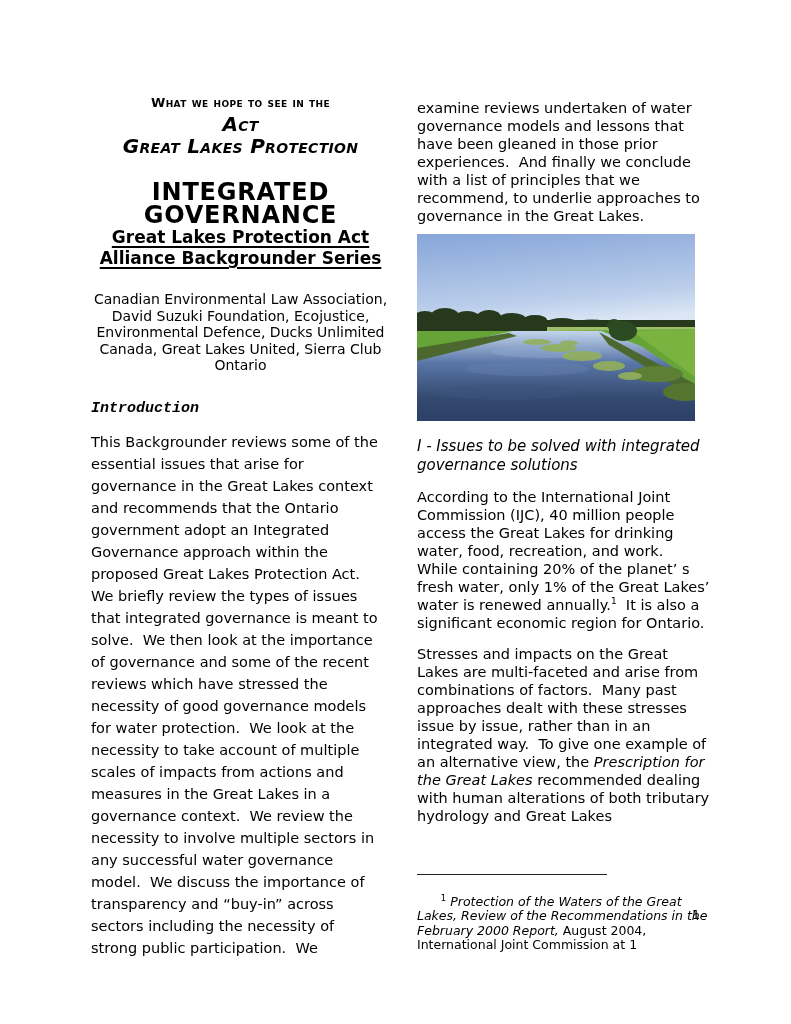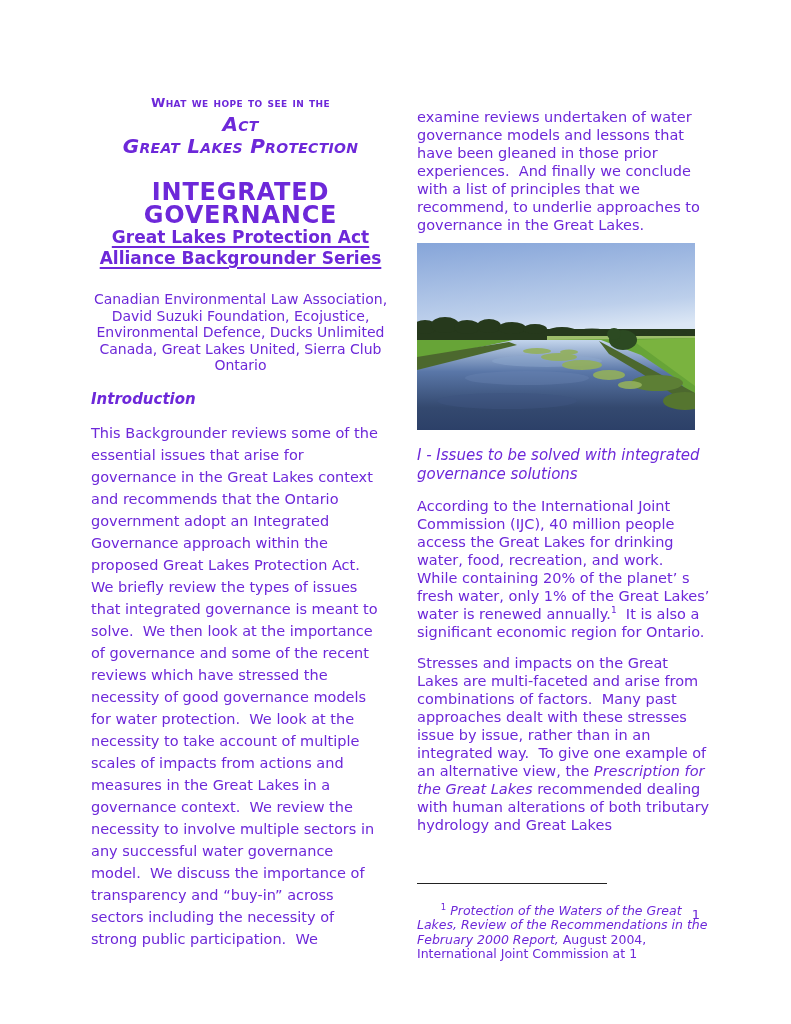--- a/index.html
+++ b/index.html
@@ -3,25 +3,25 @@
 <meta charset="utf-8">
 <style>
   * { box-sizing: border-box; }
   html, body { margin: 0; padding: 0; background: #ffffff; }
   .page {
     position: relative;
     width: 791px;
     height: 1024px;
     background: #ffffff;
     font-family: "DejaVu Sans", sans-serif;
-    color: #6d28d9;
+    color: #000000;
     overflow: hidden;
   }
   .col-left  { position: absolute; left: 91px;  top: 95px; width: 299px; }
-  .col-right { position: absolute; left: 417px; top: 95px; width: 294px; }
+  .col-right { position: absolute; left: 417px; top: 86px; width: 294px; }
 
   
   .masthead { text-align: center; }
   .kicker {
     font-size: 13px; font-weight: bold; font-variant: small-caps;
     letter-spacing: 0.4px; line-height: 16px;
   }
   .masthead-title {
     font-size: 20px; font-weight: bold; font-style: italic;
     font-variant: small-caps; line-height: 22px; margin-top: 2px;
@@ -40,21 +40,21 @@
   }
   .series-heading span {
     display: block; text-decoration: underline; text-underline-offset: 3px;
     text-decoration-thickness: 1.5px;
   }
   .orgs {
     margin-top: 22px; text-align: center;
     font-size: 14px; line-height: 16.5px; font-weight: 500;
   }
   .intro-heading {
-    margin-top: 16px; font-size: 15px; font-weight: bold; font-style: italic;
+    margin-top: 26px; font-size: 15px; font-weight: bold; font-style: italic; font-family: Liberation Mono, monospace;
   }
   .body-para {
     margin: 14px 10px 0 0; font-size: 14.5px; line-height: 22px;
     white-space: pre-wrap;
   }
   .rc-first { margin-top: 0; }
   .photo-frame { margin-top: 9px; width: 278px; height: 187px; }
   .photo-frame svg { display: block; width: 278px; height: 187px; }
   .section-heading {
     margin-top: 16px; font-size: 15px; font-weight: normal; font-style: italic;

